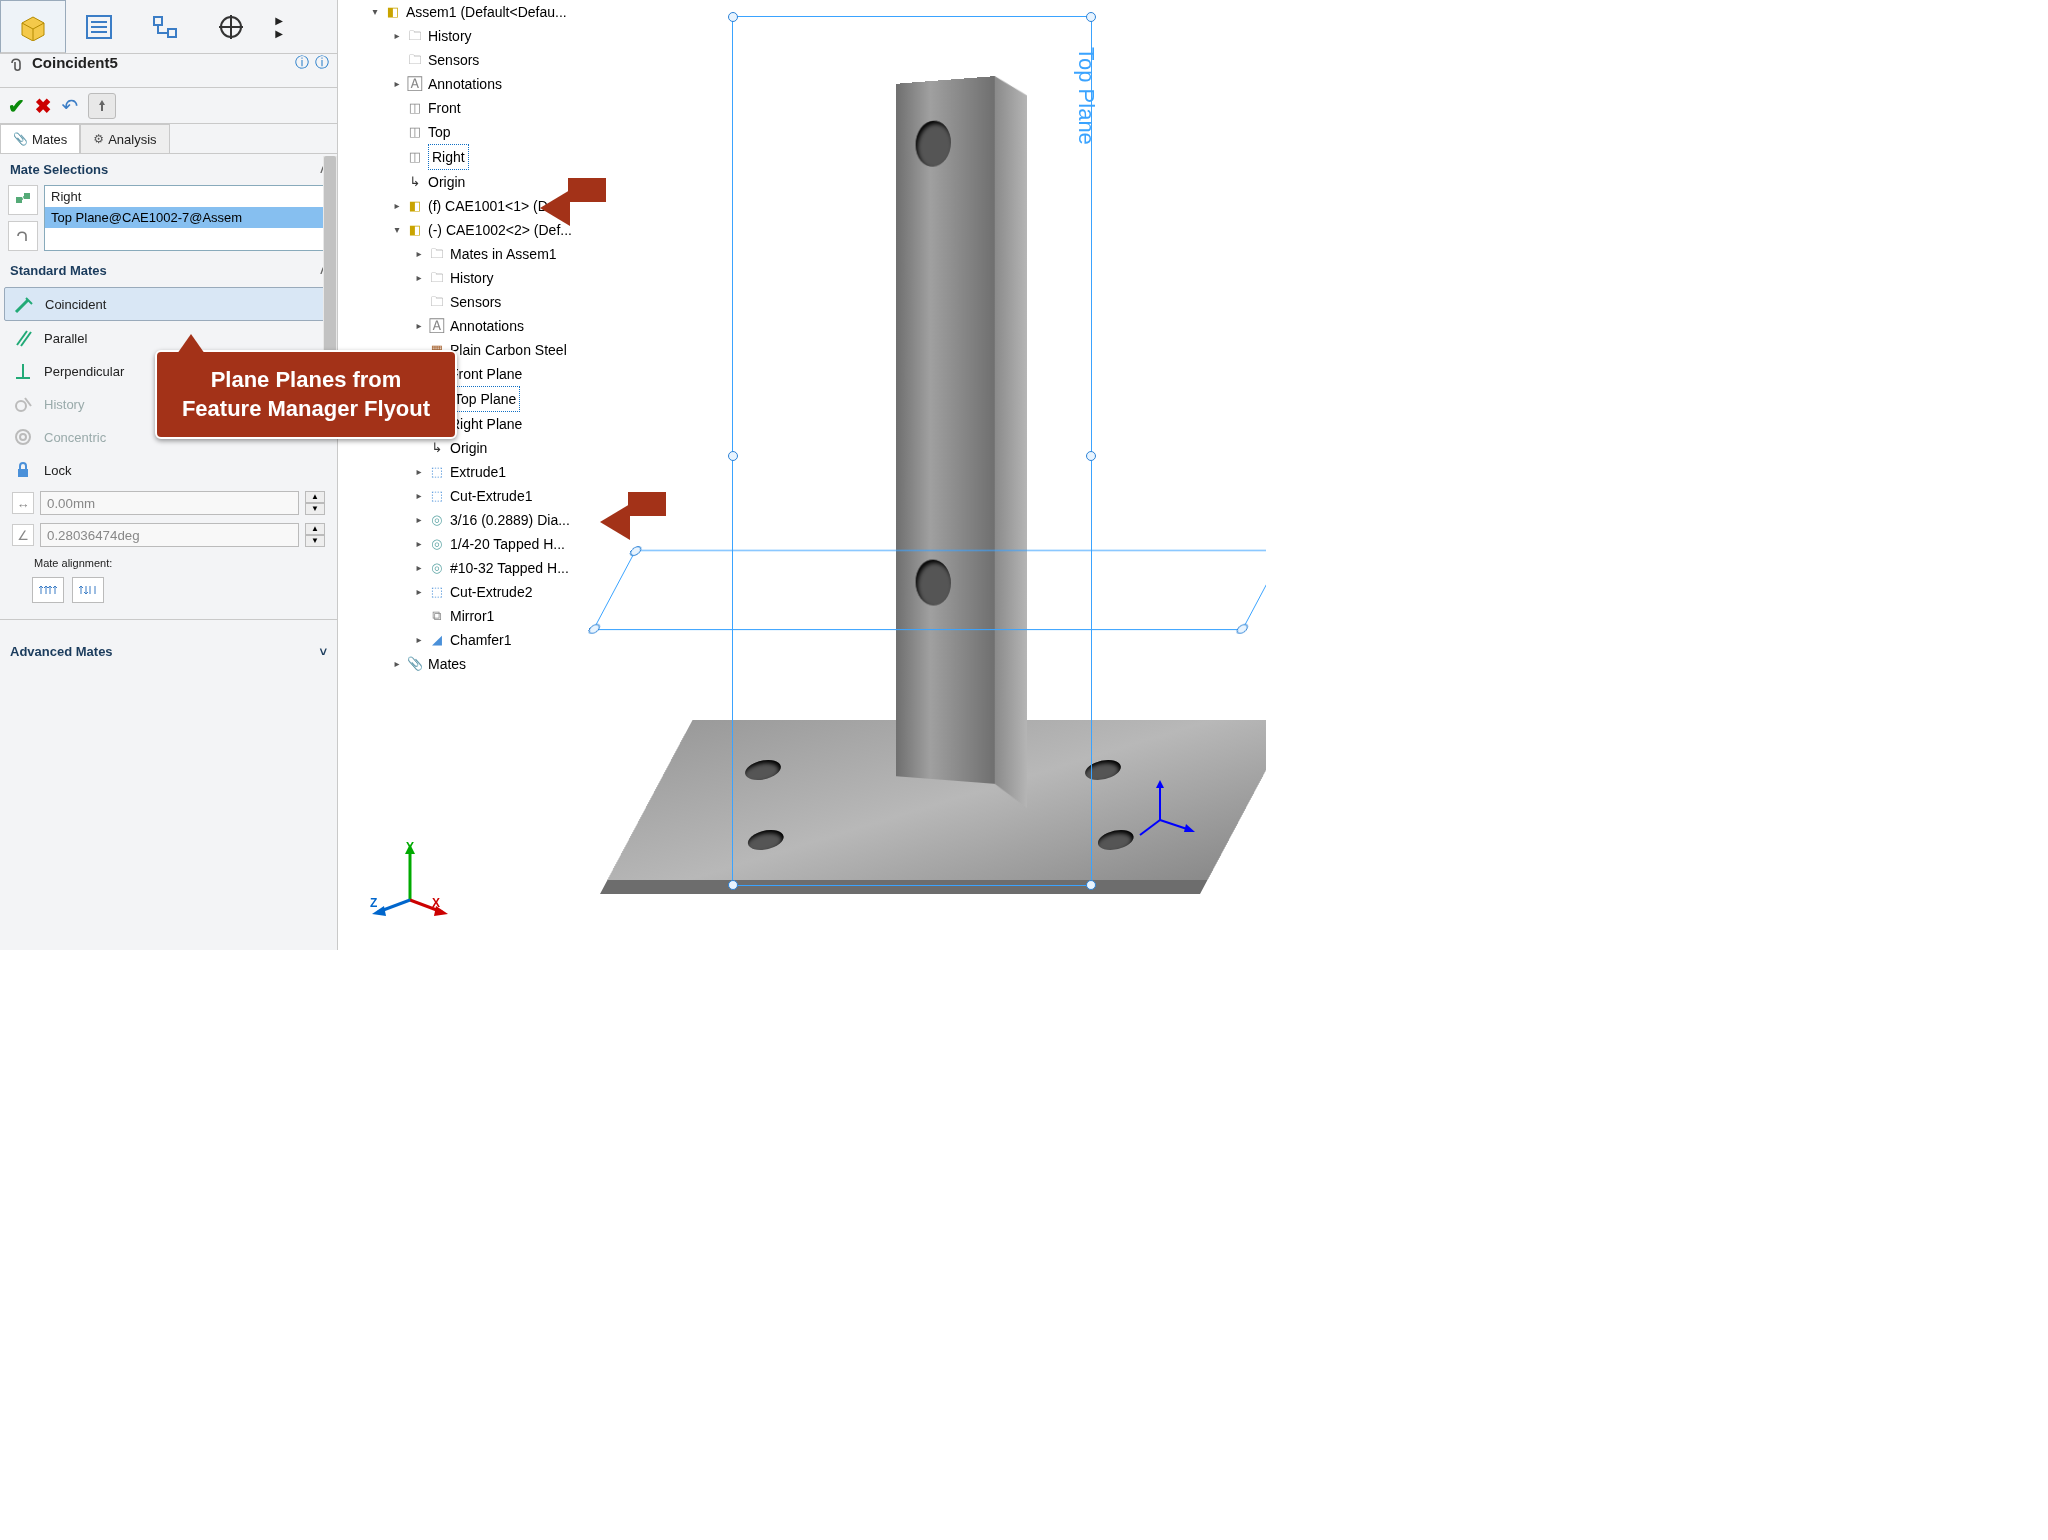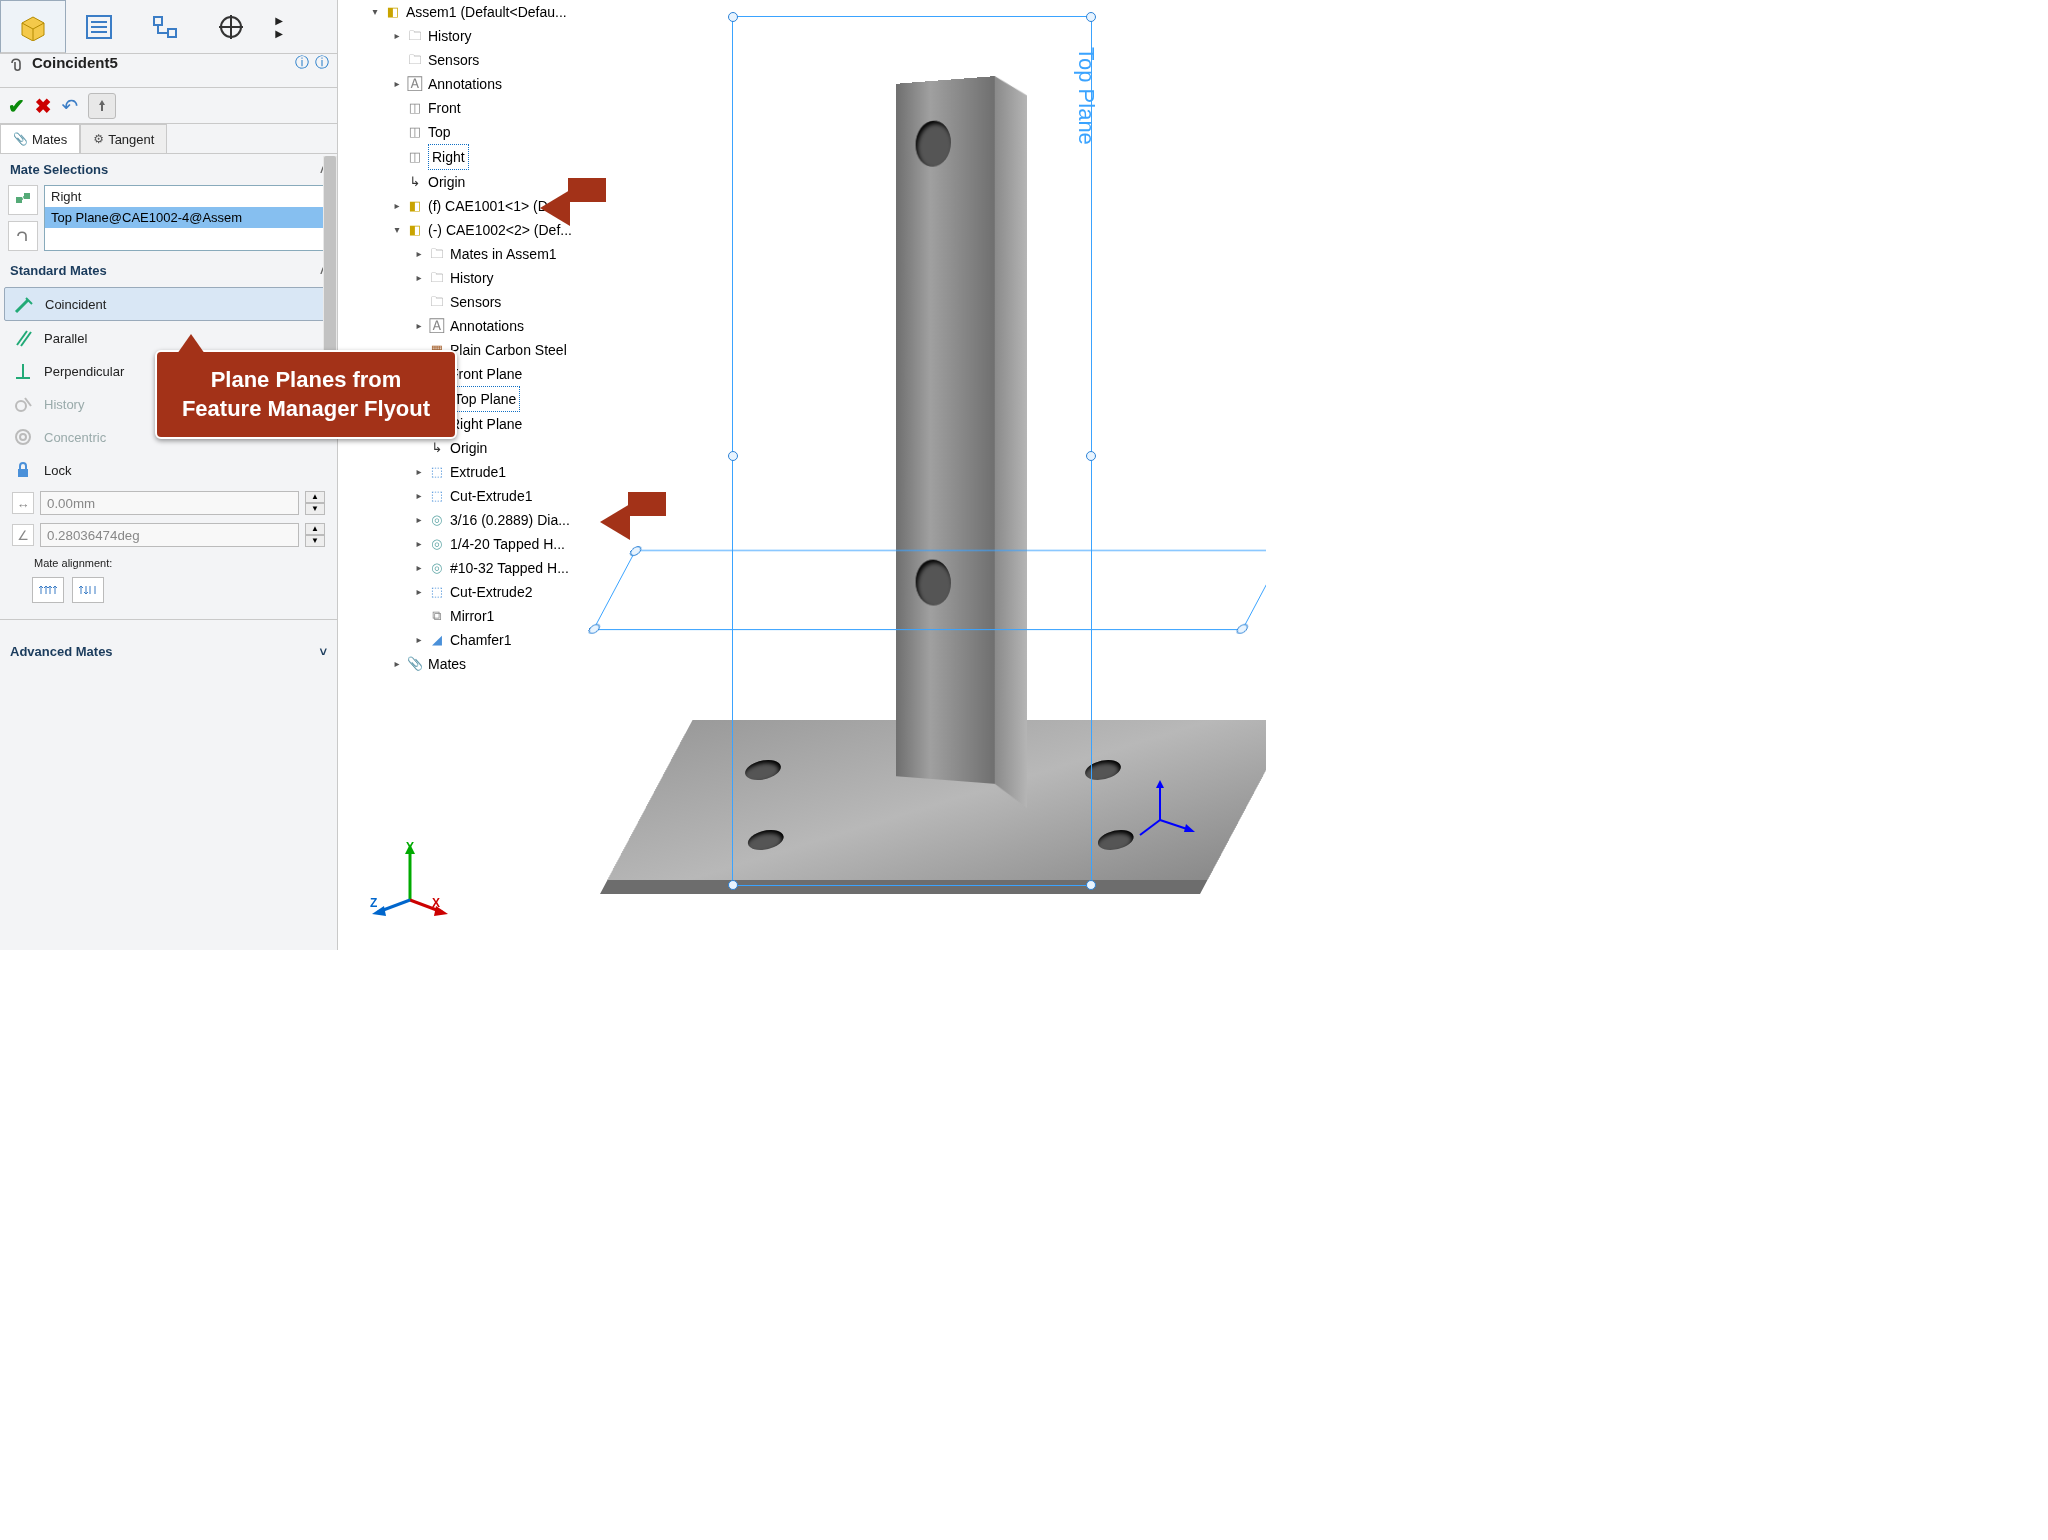--- a/index.html
+++ b/index.html
@@ -171,21 +171,21 @@
     </span>
   </div>
 
   <div class="subtabs">
     <div class="subtab">
       <span class="clip-sm">📎</span>
       <span>Mates</span>
     </div>
     <div class="subtab inactive">
       <span class="clip-sm">⚙</span>
-      <span>Tangent</span>
+      <span>Analysis</span>
     </div>
   </div>
 
   <div class="section-hd">
     <span>Mate Selections</span>
     <span class="chev">˄</span>
   </div>
 
   <div class="sel-body">
     <div class="sel-icons-col">
@@ -197,21 +197,21 @@
           </svg>
       </div>
       <div class="sel-icon-btn">
         <svg width="18" height="18">
             <path d="M4 9 C4 4, 12 4, 12 9 L12 14" fill="none" stroke="#777" stroke-width="1.6"></path>
           </svg>
       </div>
     </div>
     <div class="sel-list">
       <div class="sel-item">Right</div>
-      <div class="sel-item selected">Top Plane@CAE1002-4@Assem</div>
+      <div class="sel-item selected">Top Plane@CAE1002-7@Assem</div>
     </div>
   </div>
 
   <div class="section-hd">
     <span>Standard Mates</span>
     <span class="chev">˄</span>
   </div>
 
   <div class="std-mates">
     <div class="mate-btn active">

